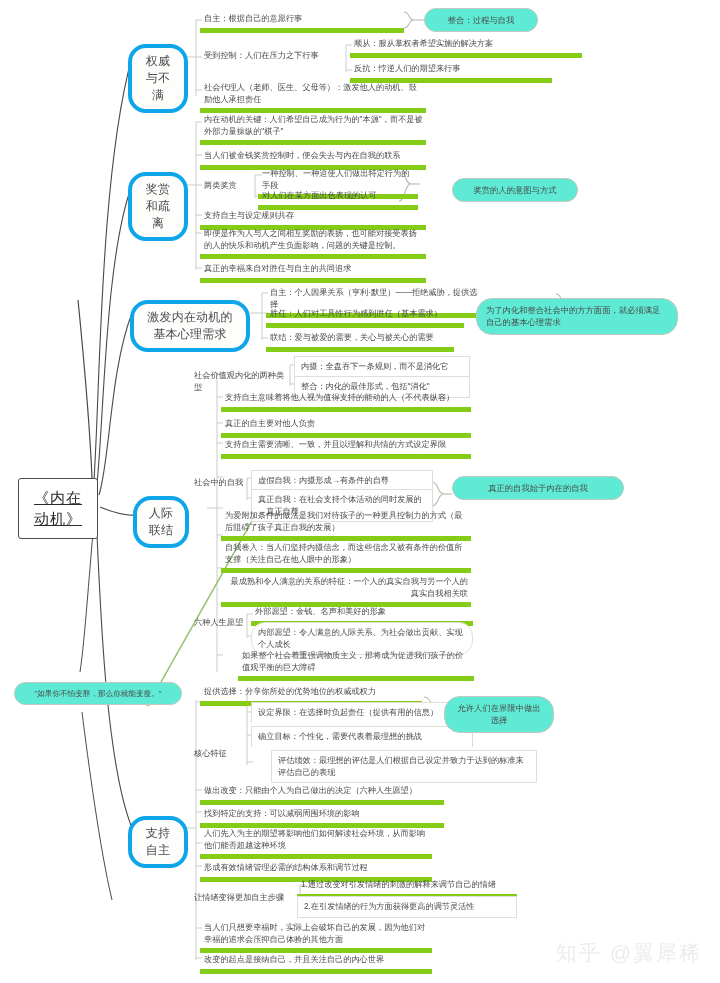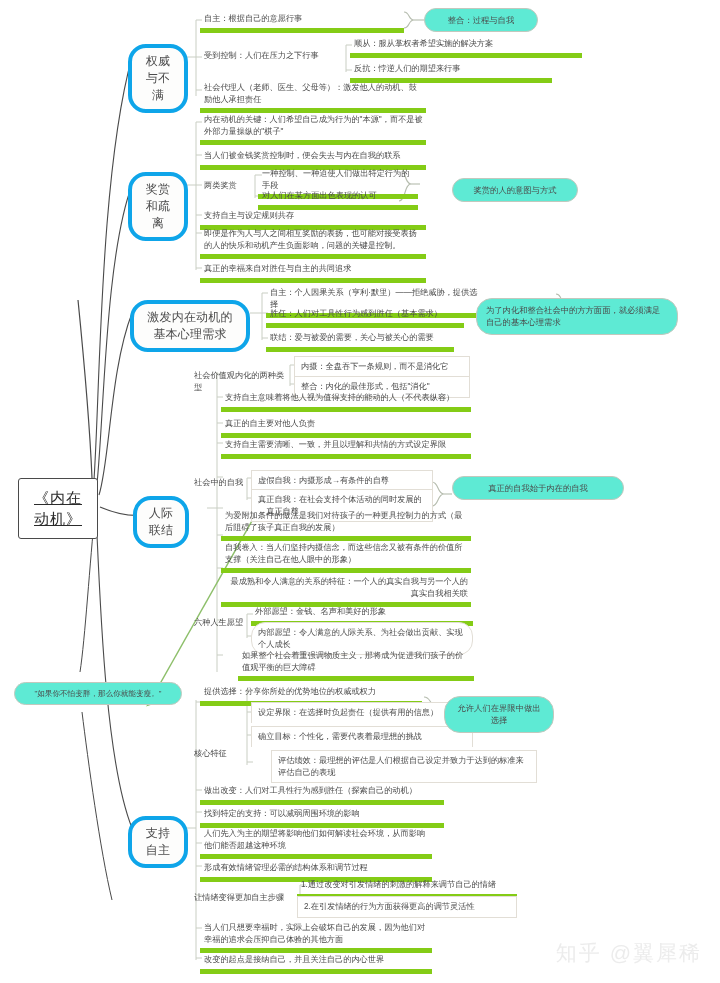--- a/index.html
+++ b/index.html
@@ -305,21 +305,21 @@
   <div class="node leaf" style="left:200px; top:684px; width:222px;">提供选择：分享你所处的优势地位的权威或权力</div>
 
   <div class="node card" style="left:251px; top:702px; width:222px; border-bottom:none;">设定界限：在选择时负起责任（提供有用的信息）</div>
 
   <div class="node card" style="left:251px; top:726px; width:222px; border-bottom:none;">确立目标：个性化，需要代表着最理想的挑战</div>
 
   <div class="node card" style="left:253px; top:750px; width:266px;margin-left:18px;">评估绩效：最理想的评估是人们根据自己设定并致力于达到的标准来评估自己的表现</div>
 
   <div class="node callout" style="left:444px; top:696px; width:110px; text-align:center;">允许人们在界限中做出选择</div>
 
-  <div class="node leaf" style="left:200px; top:783px; width:244px;">做出改变：人们对工具性行为感到胜任（探索自己的动机）</div>
+  <div class="node leaf" style="left:200px; top:783px; width:244px;">做出改变：只能由个人为自己做出的决定（六种人生愿望）</div>
 
   <div class="node leaf" style="left:200px; top:826px; width:232px;">人们先入为主的期望将影响他们如何解读社会环境，从而影响他们能否超越这种环境</div>
 
   <div class="node leaf" style="left:200px; top:806px; width:244px;">找到特定的支持：可以减弱周围环境的影响</div>
 
   <div class="node leaf" style="left:200px; top:860px; width:232px;">形成有效情绪管理必需的结构体系和调节过程</div>
 
   <div class="node leaf nb" style="left:190px; top:890px; width:100px;">让情绪变得更加自主步骤</div>
 
   <div class="node leaf" style="left:297px; top:877px; width:220px;">1.通过改变对引发情绪的刺激的解释来调节自己的情绪</div>

